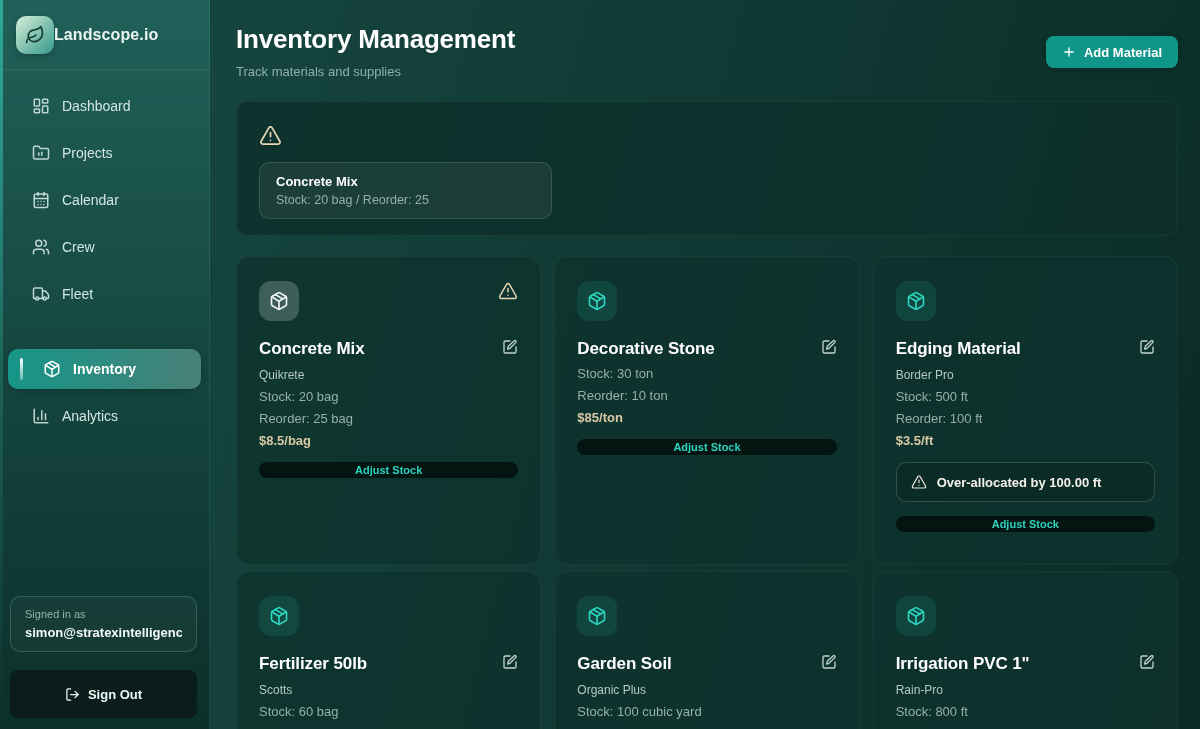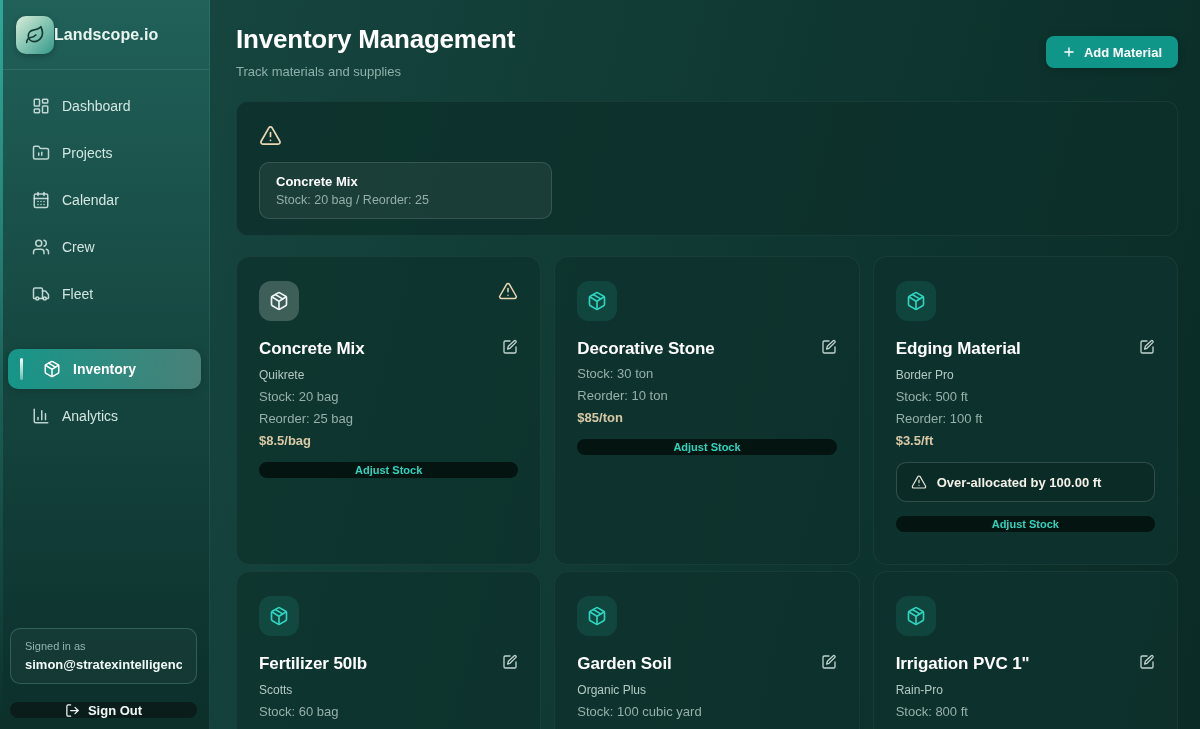--- a/index.html
+++ b/index.html
@@ -32,21 +32,21 @@
     background:linear-gradient(90deg,rgba(22,154,140,0.95) 0%,rgba(150,216,204,0.40) 100%);
     color:#ffffff; font-weight:bold; box-shadow:0 2px 8px rgba(0,0,0,0.18);margin-top:28px; }
   .nav-item.active .nav-icon { color:#ffffff; }
   .active-bar { width:3px; height:22px; border-radius:2px; margin-right:8px;
     background:linear-gradient(180deg,#ffffff,rgba(255,255,255,0.35)); }
   .sidebar-bottom { position:absolute; left:10px; right:12px; bottom:11px; }
   .signed-card { border:1px solid rgba(148,226,213,0.22); background:rgba(255,255,255,0.03);
     border-radius:10px; padding:11px 14px; margin-bottom:18px; }
   .signed-label { font-size:11px; color:#8fb5ad; margin-bottom:5px; }
   .signed-email { font-size:13px; font-weight:bold; color:#f2faf8; white-space:nowrap; overflow:hidden; }
-  .signout-btn { width:100%; height:16px; border:none; border-radius:8px; cursor:pointer;
+  .signout-btn { width:100%; height:48px; border:none; border-radius:8px; cursor:pointer;
     background:#0a1d1a; color:#f0f7f5; font-size:13px; font-weight:bold;
     font-family:inherit; display:flex; align-items:center; justify-content:center; gap:8px; }
 
   
   .main { flex:1; position:relative; padding:24px 22px 0 26px; overflow:hidden; }
   .page-title { font-size:26px; font-weight:800; letter-spacing:-0.2px; color:#ffffff; }
   .page-subtitle { font-size:13px; color:#8fb0aa; margin-top:9px; }
   .add-btn { position:absolute; top:36px; right:22px; height:32px; padding:0 16px;
     background:#109689; color:#ffffff; border:none; border-radius:8px; cursor:pointer;
     font-family:Liberation Sans, sans-serif; font-size:13px; font-weight:bold;

